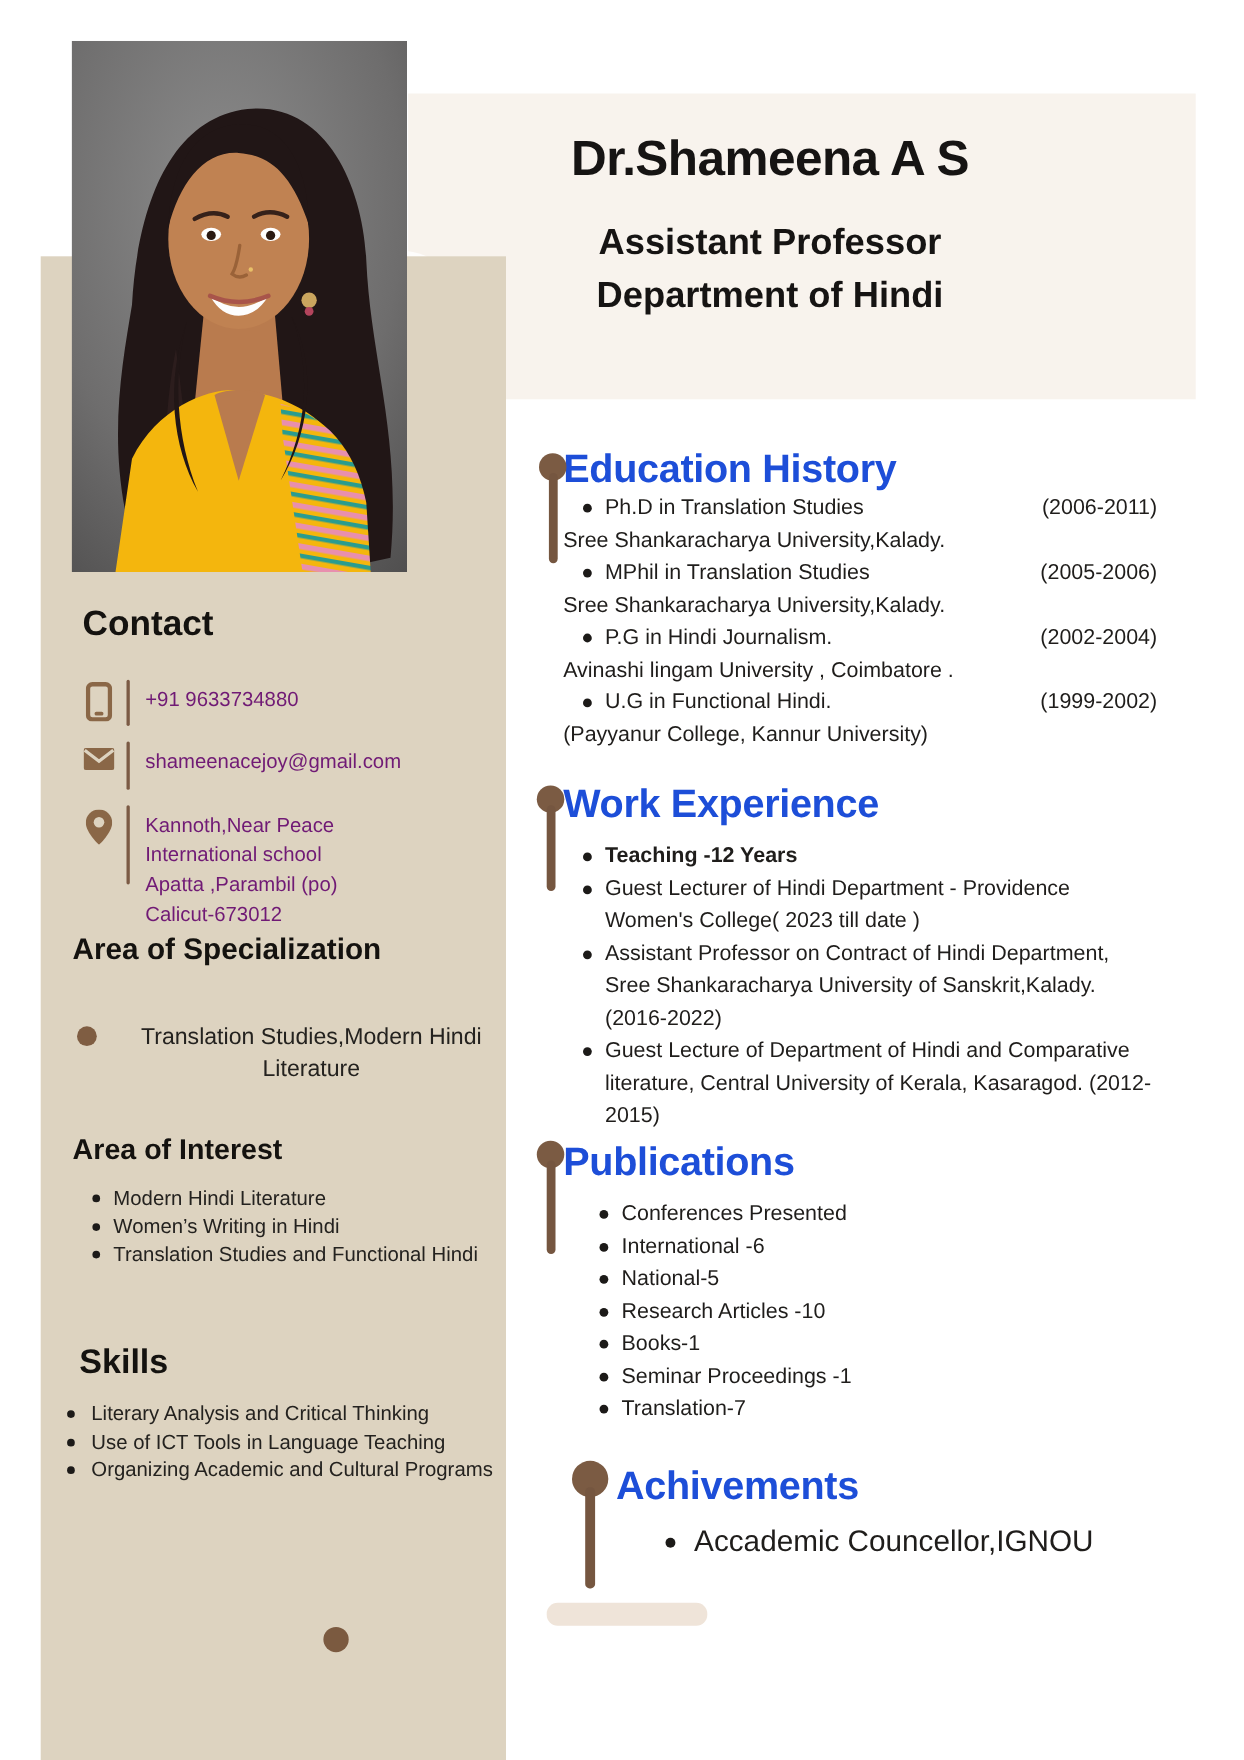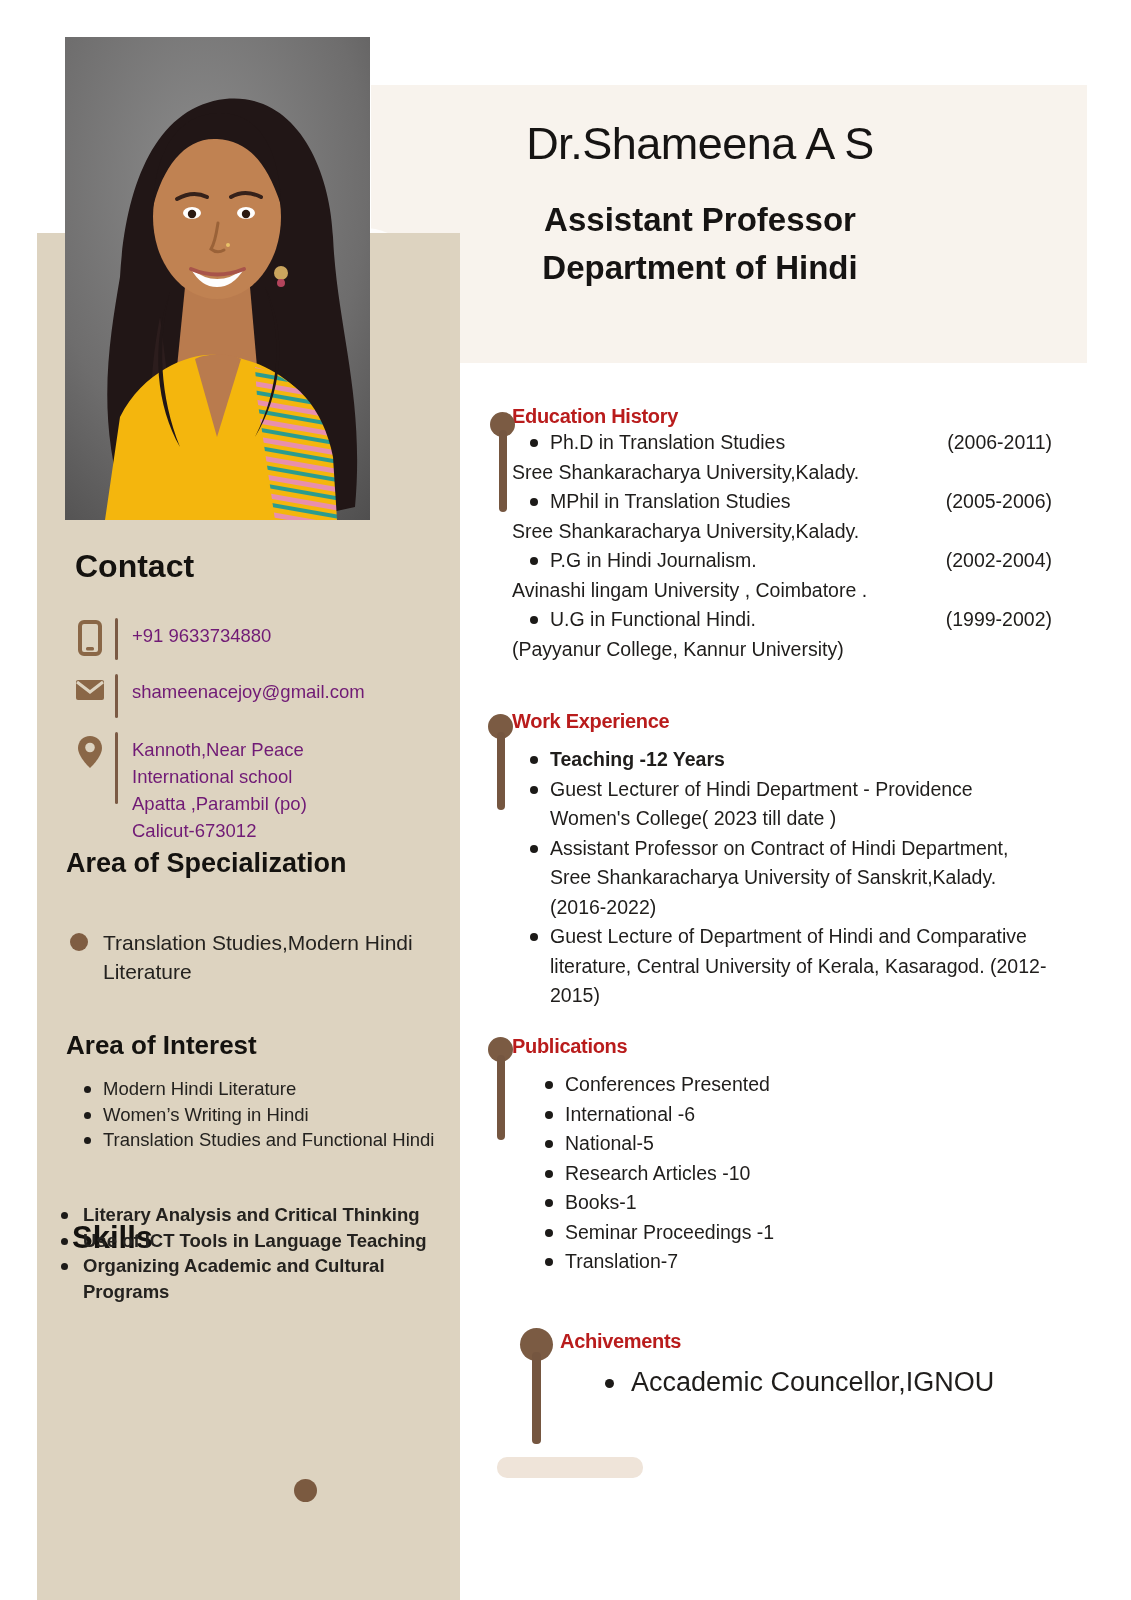--- a/index.html
+++ b/index.html
@@ -30,58 +30,59 @@
     position:absolute;left:65px;top:37px;width:305px;height:483px;
     overflow:hidden;
   }
   .photo svg{display:block;}
 
   
   .header-text{
     position:absolute;left:440px;top:118px;width:520px;text-align:center;
   }
   .header-name{
-    font-size:45px;font-weight:400;letter-spacing:-0.5px;color:#161413;
+    font-size:45px;font-weight:700;letter-spacing:-0.5px;color:#161413;
   }
   .header-sub{
     margin-top:26px;font-size:33px;font-weight:700;line-height:48px;color:#161413;
   }
 
   
   .sb-heading{font-weight:700;color:#14120f;position:absolute;left:66px;}
   .contact-heading{top:548px;left:75px;font-size:32px;}
   .contact-rows{position:absolute;left:75px;top:618px;width:380px;}
   .contact-row{display:flex;align-items:flex-start;margin-bottom:14px;}
   .ct-icon{width:30px;flex:0 0 30px;display:flex;justify-content:center;margin-top:2px;}
   .ct-div{width:3px;border-radius:2px;background:#7b5a44;margin:0 14px 0 10px;}
   .ct-text{font-size:18.5px;line-height:27px;color:#701a75;padding-top:4px;}
 
   .spec-heading{top:848px;font-size:27px;}
   .spec-item{
     position:absolute;left:70px;top:928px;width:360px;
     font-size:21px;line-height:29px;color:#24221f;
     padding-left:33px;
+    text-align:center;
   }
   .spec-item .brown-dot{
     position:absolute;left:0;top:5px;width:18px;height:18px;border-radius:50%;
     background:#7f5d42;
   }
 
   .interest-heading{top:1030px;font-size:26px;}
   .sb-list{position:absolute;list-style:none;margin:0;padding:0;}
   .interest-list{left:103px;top:1076px;width:355px;}
   .sb-list li{
     position:relative;font-size:18.5px;line-height:25.5px;color:#24221f;margin-bottom:0;
   }
   .sb-list li::before{
     content:"";position:absolute;left:-19px;top:10px;width:7px;height:7px;border-radius:50%;
     background:#1c1a18;
   }
   .skills-heading{top:1220px;left:72px;font-size:31px;}
-  .skills-list{left:83px;top:1202px;width:372px;font-weight:bold;}
+  .skills-list{left:83px;top:1272px;width:372px;}
   .skills-list li::before{left:-22px;}
 
   .sidebar-dot{
     position:absolute;left:294px;top:1479px;width:23px;height:23px;border-radius:50%;
     background:#7b5a40;
   }
 
   
   .section{position:absolute;left:512px;width:540px;}
   .pin{position:absolute;}
@@ -90,21 +91,21 @@
     position:absolute;left:0;top:0;
   }
   .pin .pin-stem{
     width:8px;border-radius:4px;background:#755640;
     position:absolute;left:8.5px;top:18px;
   }
   .pin-big .pin-head{width:33px;height:33px;}
   .pin-big .pin-stem{width:9px;left:12px;top:24px;}
 
   .sec-heading{
-    font-size:20px;font-weight:700;letter-spacing:-0.3px;color:#b91c1c;
+    font-size:36px;font-weight:700;letter-spacing:-0.3px;color:#1d4ed8;
   }
 
   .edu-list{}
   .edu-row{display:flex;align-items:baseline;font-size:19.5px;line-height:29.5px;color:#1f1d1b;}
   .edu-degree{position:relative;padding-left:38px;flex:1;}
   .edu-degree::before{
     content:"";position:absolute;left:18px;top:11px;width:8px;height:8px;border-radius:50%;
     background:#1c1a18;
   }
   .edu-years{white-space:nowrap;}

